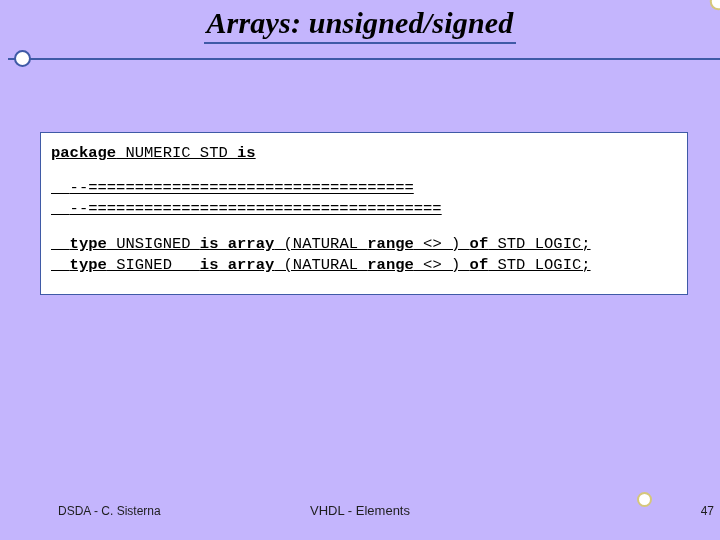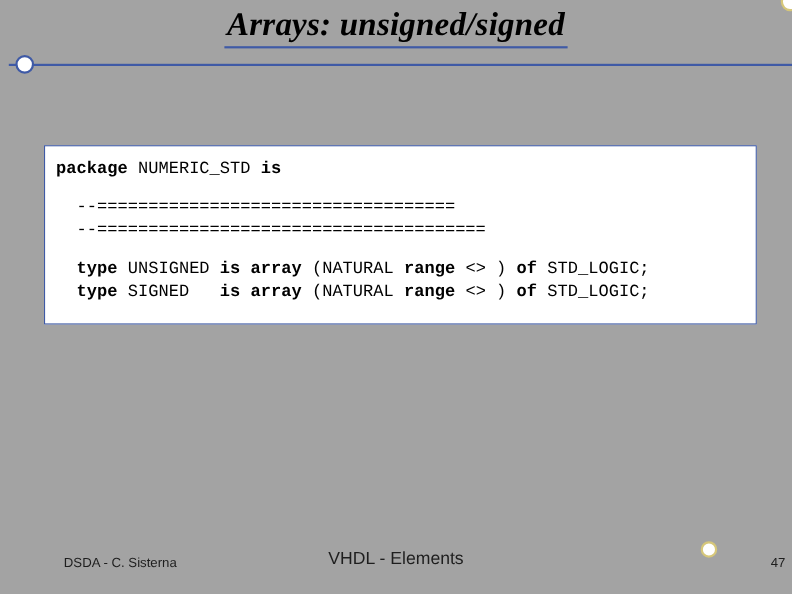--- a/index.html
+++ b/index.html
@@ -1,30 +1,30 @@
 <!DOCTYPE html>
 <html><head>
 <meta charset="utf-8">
 <style>
   * { margin: 0; padding: 0; box-sizing: border-box; }
   html, body { width: 720px; height: 540px; background: #fff; font-family: Arial, sans-serif; overflow: hidden; }
-  .slide { position: relative; width: 720px; height: 540px; background: #a3a3a3; }
+  .slide { position: relative; width: 720px; height: 540px; background: #c4b5fd; }
   .title-wrap { position: absolute; left: 0; right: 0; top: 6px; text-align: center; }
   .title { display: inline-block; font-family: "Times New Roman", Times, serif; font-style: italic; font-weight: 700; font-size: 30px; color: #000; border-bottom: 2px solid #3f5aa6; padding: 0 2px 2px 2px; letter-spacing: 0.2px; }
   .hline { position: absolute; left: 8px; right: 0; top: 58px; height: 0; border-top: 2px solid #3f5aa6; }
   .node { position: absolute; width: 17px; height: 17px; border: 2px solid #3f5aa6; border-radius: 50%; background: #fff; left: 14px; top: 50px; }
   .node-tr { position: absolute; width: 17px; height: 17px; border: 2px solid #d6c77a; border-radius: 50%; background: #fff; right: 0; top: 0; transform: translate(40%,-40%); }
   .node-br { position: absolute; width: 15px; height: 15px; border: 2px solid #d6c77a; border-radius: 50%; background: #fff; right: 68px; top: 492px; }
-  .codebox { position: absolute; left: 40px; top: 132px; width: 648px; border: 1.5px solid #3f5aa6; padding: 10px 14px 18px 10px; background: #fff; }
+  .codebox { position: absolute; left: 40px; top: 132px; width: 648px; border: 1.5px solid #3f5aa6; padding: 10px 14px 18px 10px; background: #fff; text-decoration: underline; }
   .codeline { font-family: "Courier New", Courier, monospace; font-size: 15.5px; color: #000; white-space: pre; line-height: 1.35; }
   .bold { font-weight: 700; }
   .codeblock1 { margin-bottom: 14px; }
   .codeblock2 { margin-bottom: 14px; }
   .footer-left { position: absolute; left: 58px; bottom: 22px; font-size: 12px; color: #1e1e1e; }
-  .footer-center { position: absolute; left: 0; right: 0; bottom: 22px; text-align: center; font-size: 16px; color: #1e1e1e; }
+  .footer-center { position: absolute; left: 0; right: 0; bottom: 22px; text-align: center; font-size: 13px; color: #1e1e1e; }
   .footer-right { position: absolute; right: 6px; bottom: 22px; font-size: 12px; color: #1e1e1e; }
 </style>
 </head>
 <body>
 
 <div class="slide">
   <div class="node-tr"></div>
   <div class="title-wrap">
     <div class="title">Arrays: unsigned/signed</div>
   </div>

